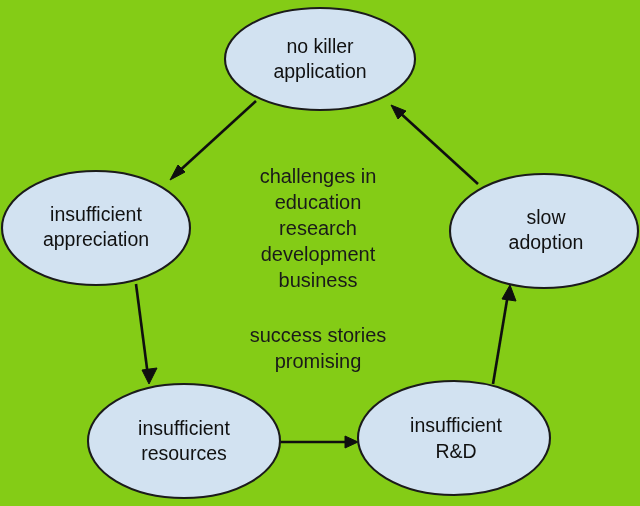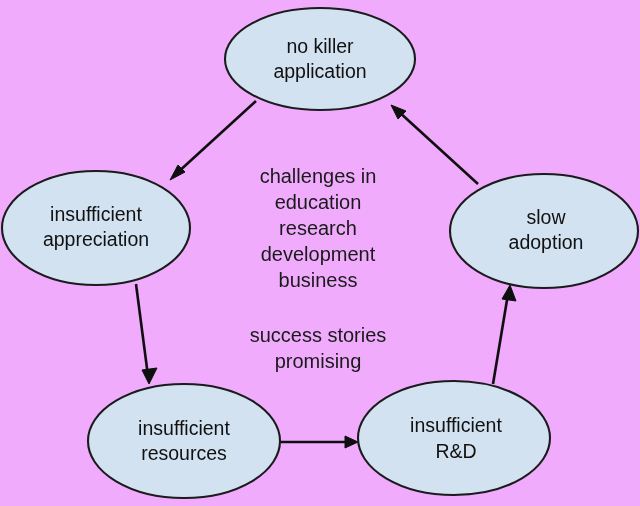--- a/index.html
+++ b/index.html
@@ -10,21 +10,21 @@
   body {
     width: 640px;
     height: 506px;
     font-family: "Liberation Sans", sans-serif;
     overflow: hidden;
   }
   #diagram-root {
     position: relative;
     width: 640px;
     height: 506px;
-    background: #f0abfc;
+    background: #84cc16;
     text-align: center;
   }
   svg.canvas {
     position: absolute;
     left: 0;
     top: 0;
     width: 640px;
     height: 506px;
   }
   .node-ellipse {

